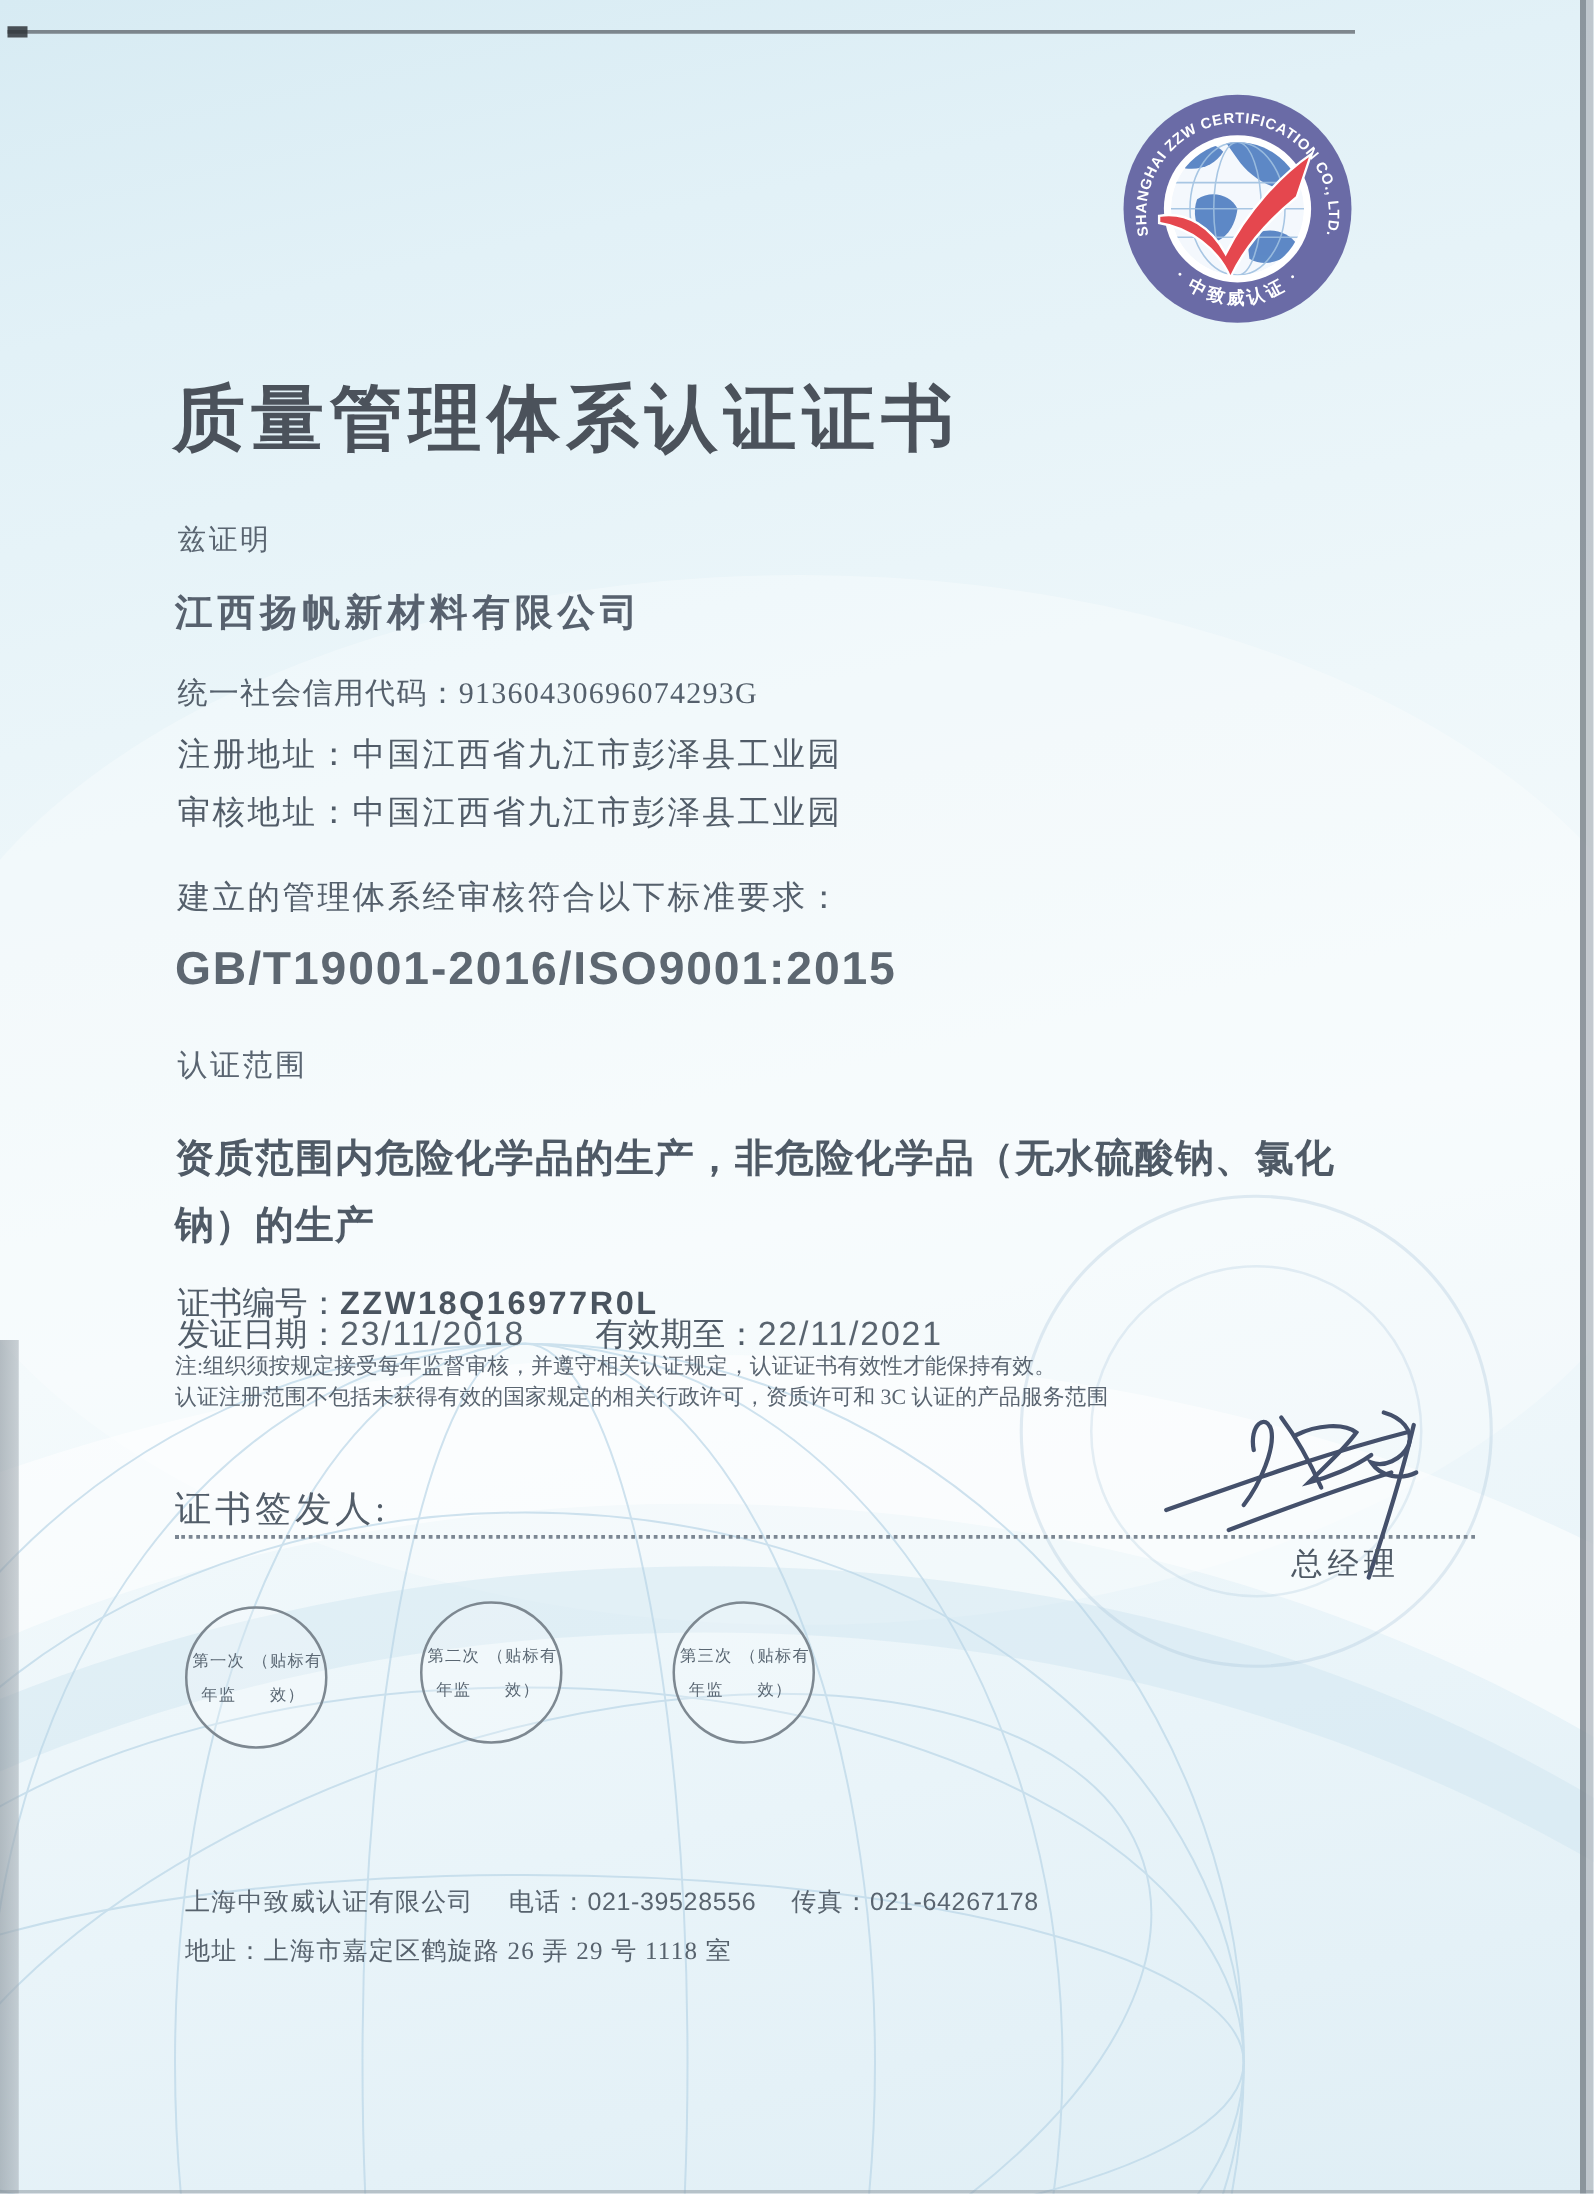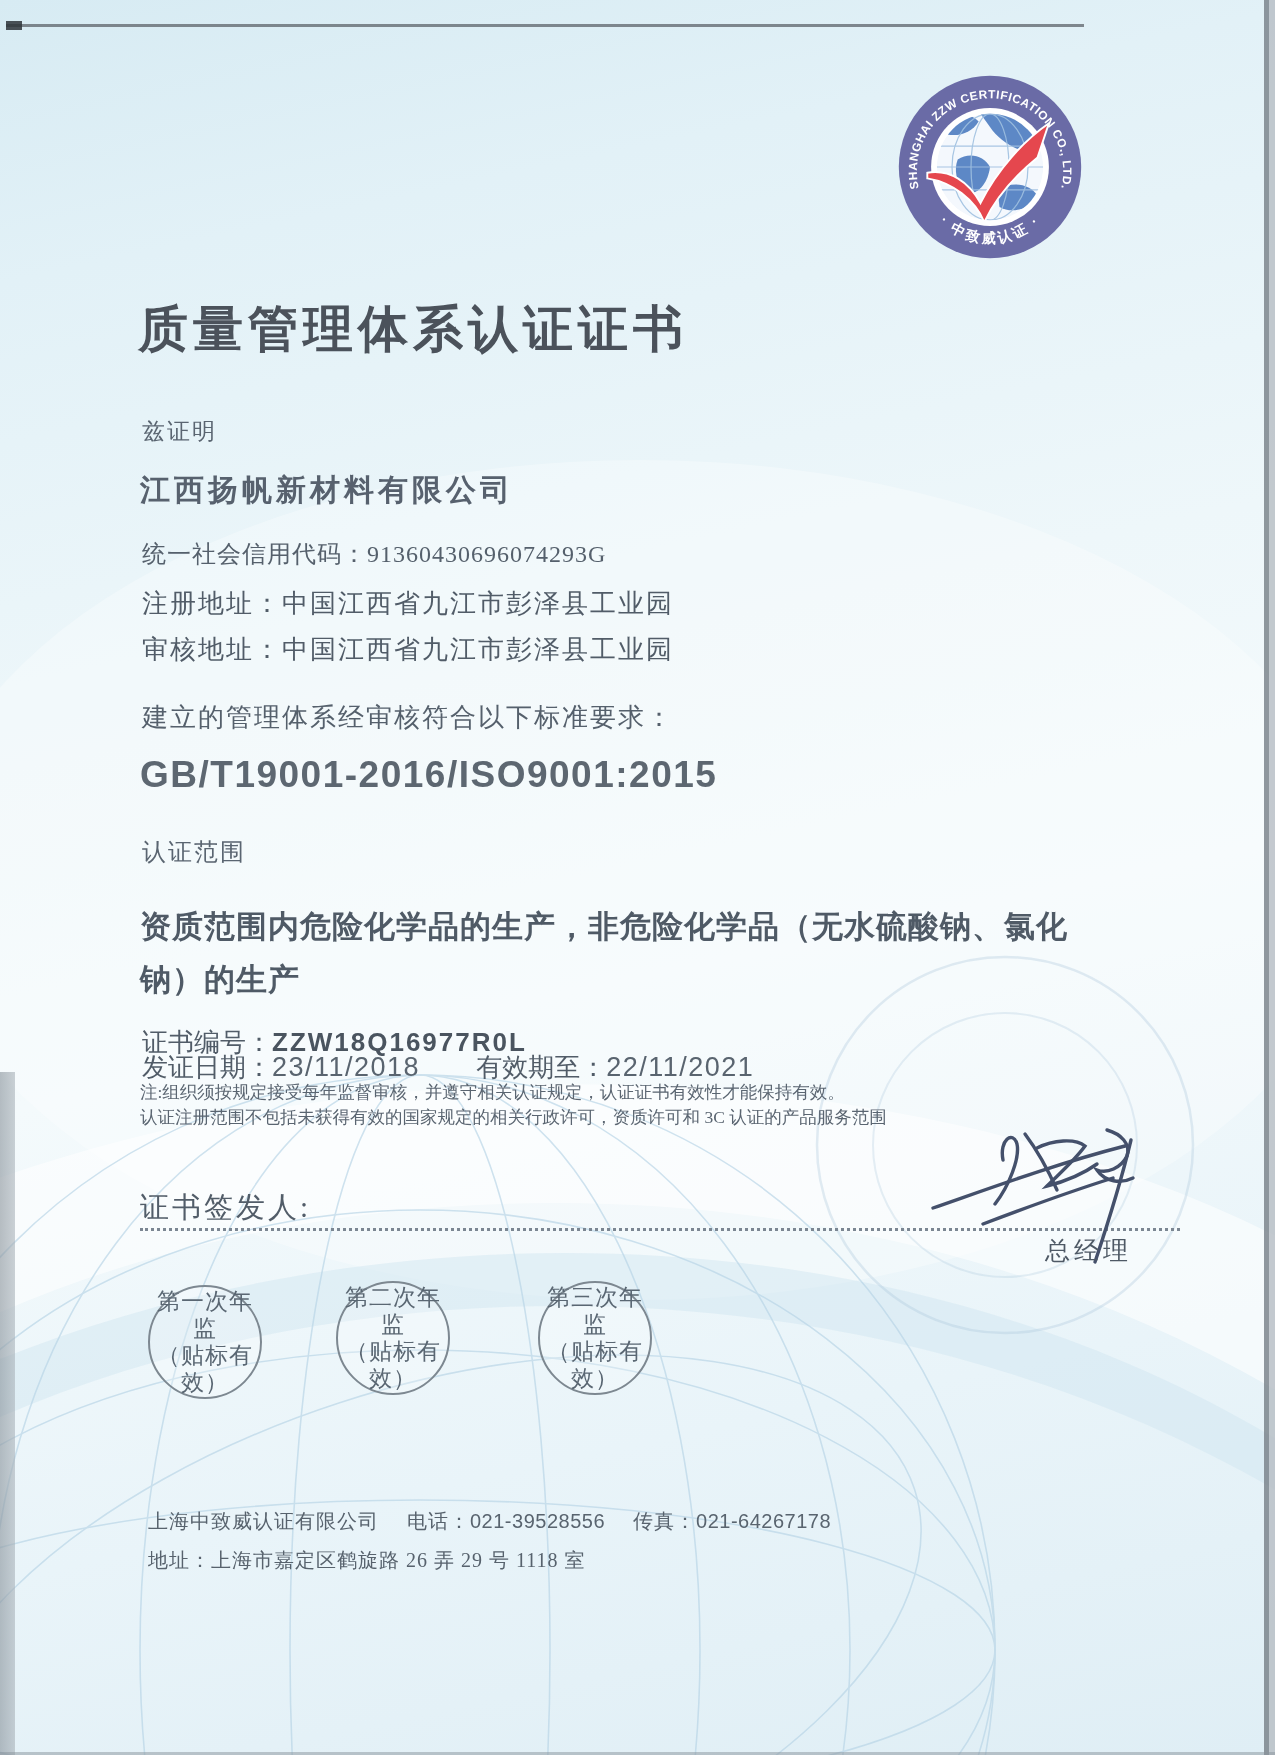--- a/index.html
+++ b/index.html
@@ -8,42 +8,42 @@
     width:1275px;height:1755px;
     overflow:hidden;
     background:linear-gradient(168deg,#d7ebf3 0%,#e2f1f7 14%,#eef7fa 38%,#f4fafc 55%,#e9f4f9 78%,#dfeef5 100%);
     font-family:"Liberation Serif","DejaVu Serif",serif;
     color:#545f6b;
   }
   .abs{position:absolute;}
   .sans{font-family:"Liberation Sans","DejaVu Sans",sans-serif;}
   .decor{pointer-events:none;}
   
-  .title{left:138px;top:296px;font-size:50px;font-weight:700;letter-spacing:5px;color:#4b525b;}
+  .title{left:138px;top:296px;font-size:58px;font-weight:700;letter-spacing:5px;color:#4b525b;}
   .attest{left:142px;top:416px;font-size:23px;letter-spacing:2px;color:#5a6571;}
   .company-name{left:140px;top:470px;font-size:30px;font-weight:700;letter-spacing:4px;color:#57616e;}
   .credit{left:142px;top:538px;font-size:24px;color:#55606c;letter-spacing:1px;}
   .addr1{left:142px;top:586px;font-size:26px;color:#515c68;letter-spacing:2px;}
   .addr2{left:142px;top:632px;font-size:26px;color:#515c68;letter-spacing:2px;}
   .std-intro{left:142px;top:700px;font-size:26px;color:#55606c;letter-spacing:2px;}
   .std-code{left:140px;top:754px;font-size:37px;font-weight:700;letter-spacing:1.5px;color:#5d6771;}
   .scope-label{left:142px;top:836px;font-size:24px;color:#5a6571;letter-spacing:2px;}
   .scope-text{left:140px;top:900px;width:930px;font-size:31px;font-weight:600;line-height:53px;color:#4f5a66;letter-spacing:1px;}
   .certnum{left:142px;top:1013px;font-size:26px;color:#515c68;margin-top:12px;}
   .certnum .num-bold{font-family:"Liberation Sans","DejaVu Sans",sans-serif;font-weight:700;font-size:26px;letter-spacing:2px;color:#4a545f;}
   .dates{left:142px;top:1050px;font-size:26px;color:#515c68;}
   .dates .num{font-family:"Liberation Sans","DejaVu Sans",sans-serif;font-size:27px;letter-spacing:1.5px;color:#59646f;}
   .note1{left:140px;top:1080px;font-size:17.5px;color:#5a6571;}
   .note2{left:140px;top:1105px;font-size:17.5px;color:#5a6571;}
   .signer-label{left:140px;top:1188px;font-size:29px;letter-spacing:3px;color:#525d69;}
   .dotline{left:140px;top:1200px;width:1040px;height:28px;border-bottom:3px dotted #7b8692;}
-  .signer-role{left:1033px;top:1234px;font-size:25px;letter-spacing:4px;color:#4e5965;margin-left:12px;}
+  .signer-role{left:1033px;top:1234px;font-size:25px;letter-spacing:4px;color:#4e5965;}
   .circle{width:114px;height:114px;border:2px solid #7d8891;border-radius:50%;
-          display:flex;flex-direction:column;align-items:center;justify-content:center;
-          font-size:23px;line-height:27px;color:#5a6773;letter-spacing:1px;background:rgba(255,255,255,0.22);box-sizing:border-box;text-align:center;}
+          display:flex;flex-direction:row;align-items:center;justify-content:center;
+          font-size:13px;line-height:27px;color:#5a6773;letter-spacing:1px;background:rgba(255,255,255,0.22);box-sizing:border-box;text-align:center;}
   .c1{left:148px;top:1285px;} .c2{left:336px;top:1281px;} .c3{left:538px;top:1281px;}
   .survnote{left:148px;top:1407px;font-size:20px;line-height:33px;color:#5a6571;letter-spacing:1px;}
   .f-line1{left:148px;top:1508px;font-size:20px;color:#57626d;letter-spacing:1px;}
   .f-line1 .num,.f-line3 .url{font-family:"Liberation Sans","DejaVu Sans",sans-serif;font-size:20px;letter-spacing:.5px;color:#59646f;}
   .f-line2{left:148px;top:1547px;font-size:20px;color:#57626d;letter-spacing:1px;}
   .f-line3{left:148px;top:1592px;font-size:20px;color:#57626d;letter-spacing:1px;}
   .gap-l{margin-left:22px;}
   
   .edge-top{left:6px;top:24px;width:1078px;height:3px;background:#5c636a;opacity:.75;}
   .edge-top-cap{left:6px;top:21px;width:16px;height:9px;background:#2f353a;opacity:.85;}

